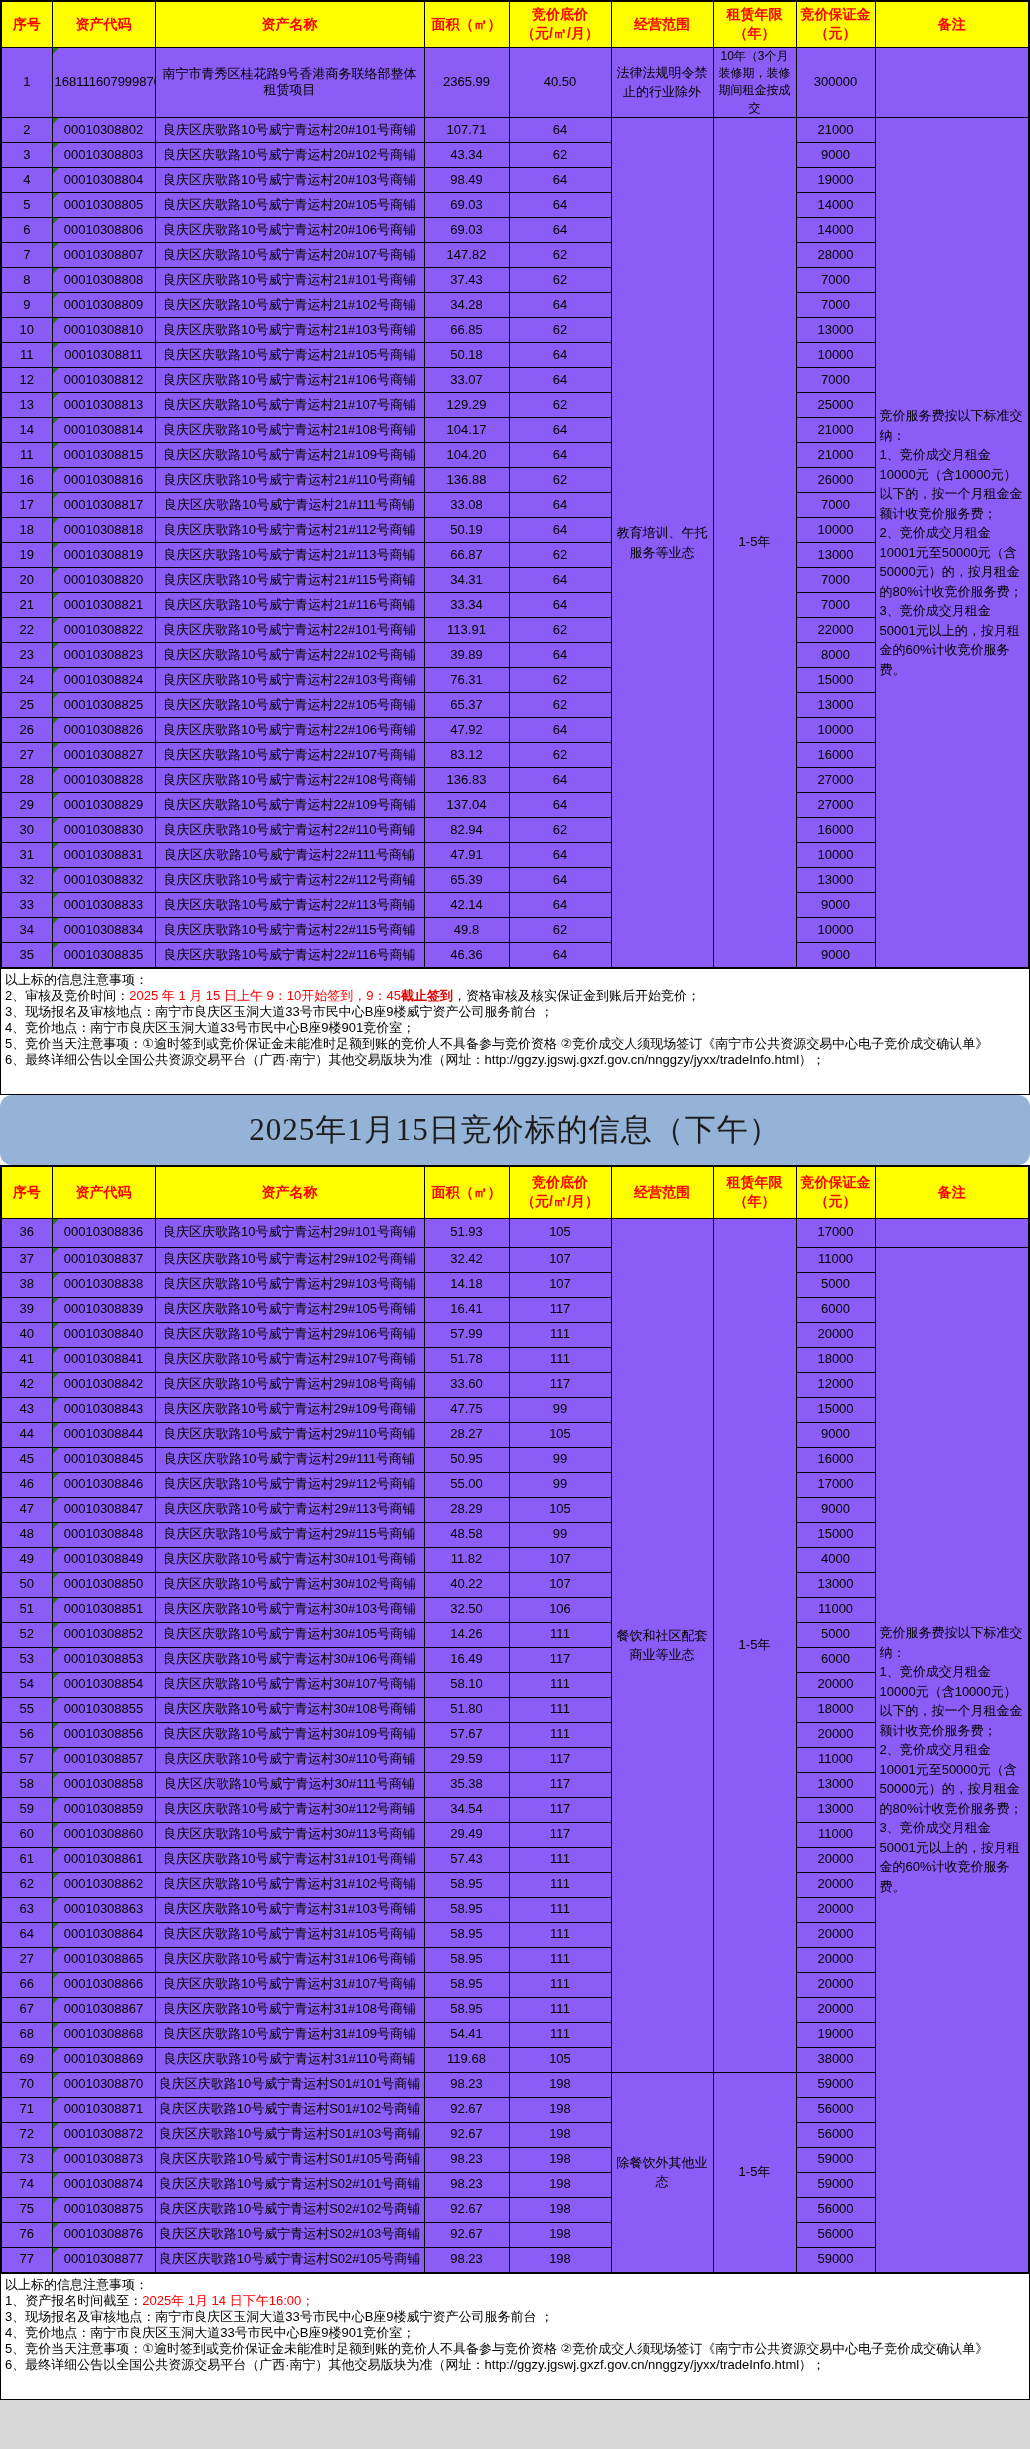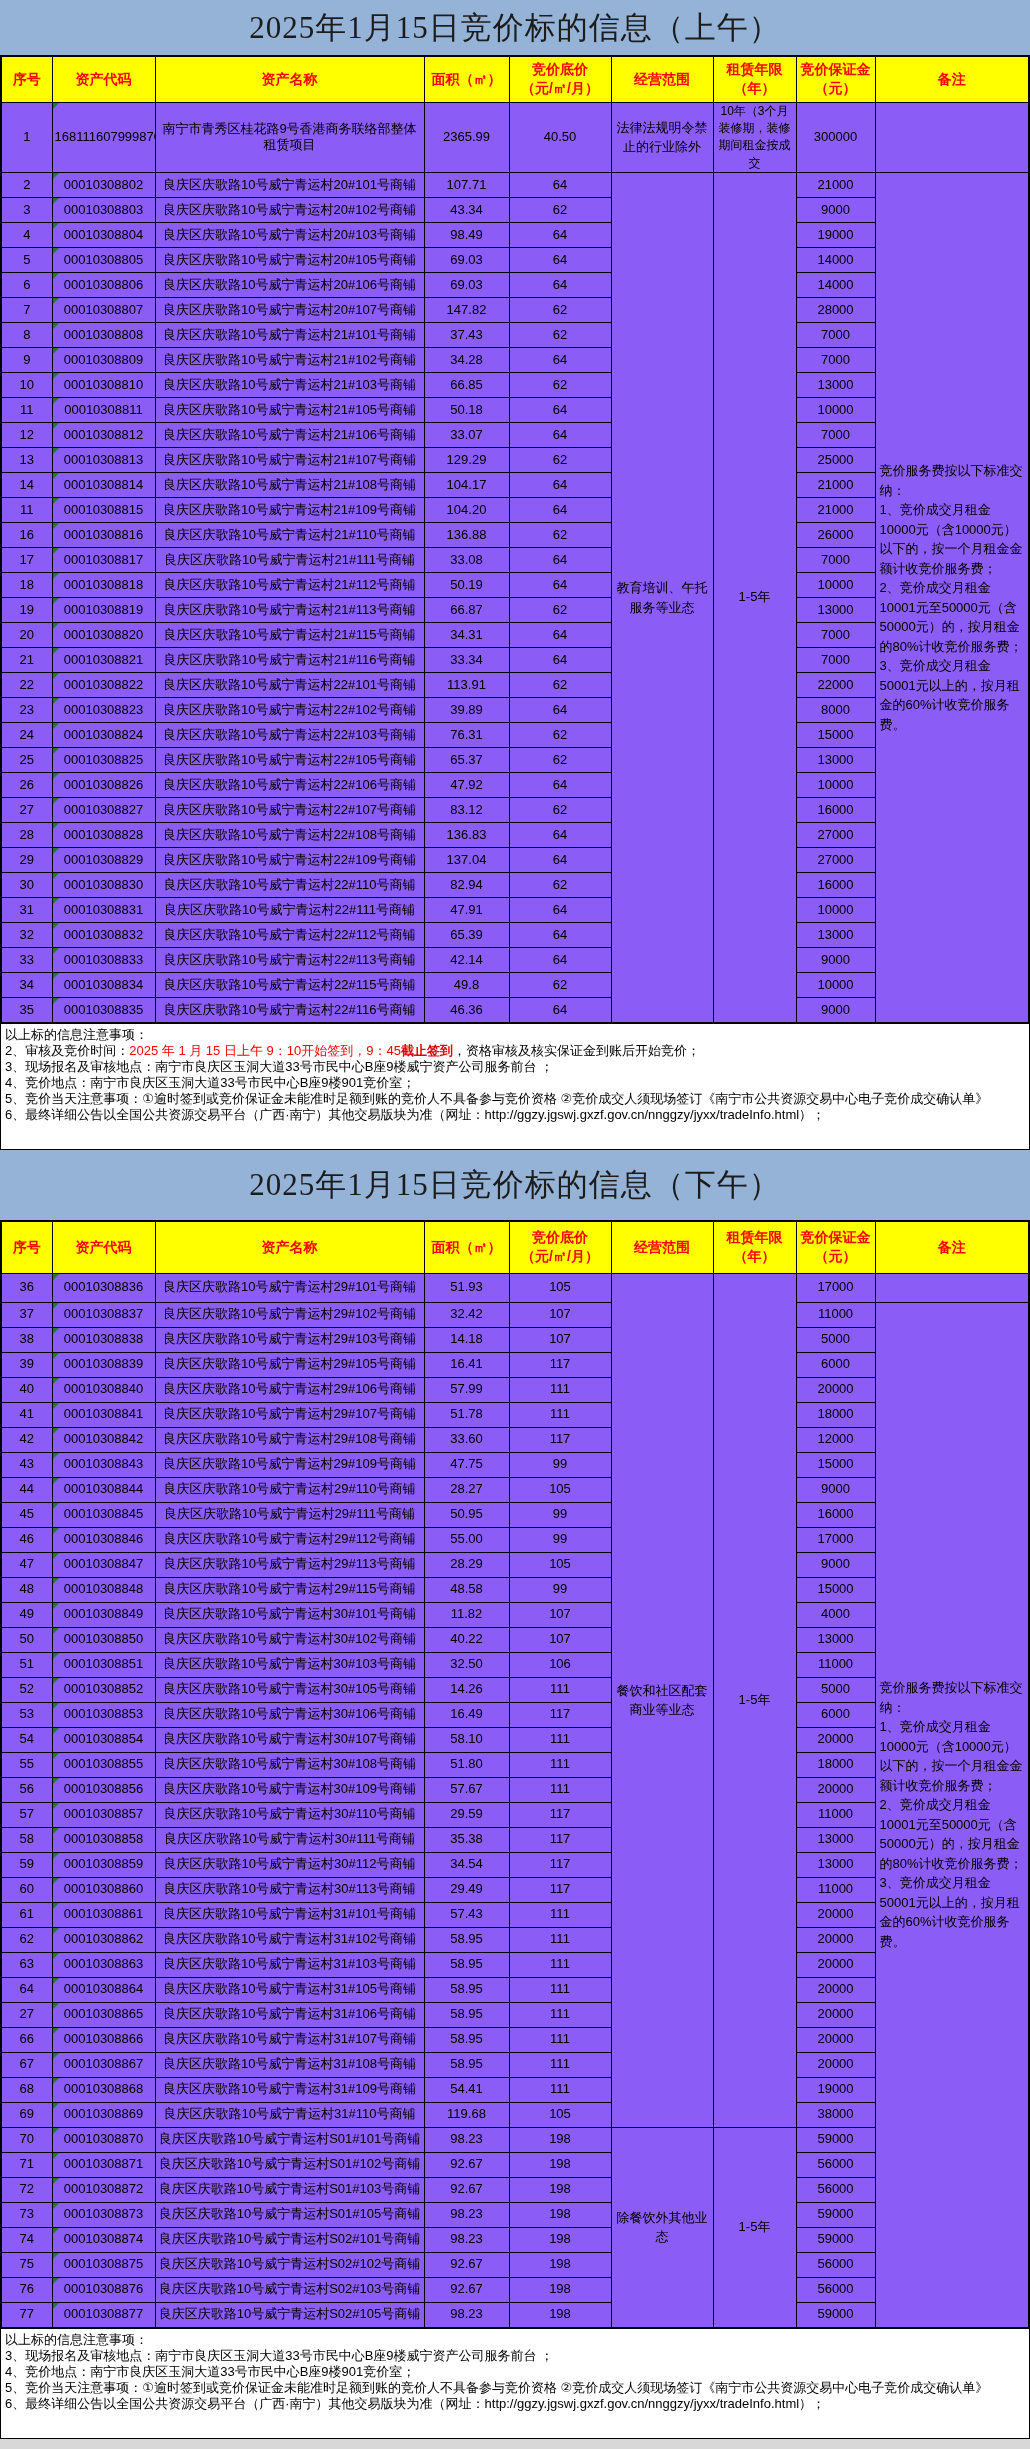--- a/index.html
+++ b/index.html
@@ -21,21 +21,20 @@
   .note-line{white-space:pre-wrap;}
   .seg-red{color:#ff0000;}
   .seg-redbold{color:#e00000;font-weight:bold;}
 </style>
 </head>
 <body>
 
 <div id="sheet">
   <div id="sections">
       <div>
-        <div class="title-bar" style="height: 55px;">2025年1月15日竞价标的信息（上午）</div>
         <table>
           <colgroup>
             <col style="width: 51px;">
             <col style="width: 103px;">
             <col style="width: 269px;">
             <col style="width: 85px;">
             <col style="width: 102px;">
             <col style="width: 102px;">
             <col style="width: 83px;">
             <col style="width: 79px;">
@@ -352,21 +351,21 @@
         <div class="notes">
           <div class="note-line"><span>以上标的信息注意事项：</span></div>
           <div class="note-line"><span>2、审核及竞价时间：</span><span class="seg-red">2025 年 1 月 15 日上午 9：10开始签到，9：45</span><span class="seg-redbold">截止签到</span><span>，资格审核及核实保证金到账后开始竞价；</span></div>
           <div class="note-line"><span>3、现场报名及审核地点：南宁市良庆区玉洞大道33号市民中心B座9楼威宁资产公司服务前台 ；</span></div>
           <div class="note-line"><span>4、竞价地点：南宁市良庆区玉洞大道33号市民中心B座9楼901竞价室；</span></div>
           <div class="note-line"><span>5、竞价当天注意事项：①逾时签到或竞价保证金未能准时足额到账的竞价人不具备参与竞价资格 ②竞价成交人须现场签订《南宁市公共资源交易中心电子竞价成交确认单》</span></div>
           <div class="note-line"><span>6、最终详细公告以全国公共资源交易平台（广西·南宁）其他交易版块为准（网址：http://ggzy.jgswj.gxzf.gov.cn/nnggzy/jyxx/tradeInfo.html）；</span></div>
         </div>
       </div>
       <div>
-        <div class="title-bar" style="height: 70px;">2025年1月15日竞价标的信息（下午）</div>
+        <div class="title-bar" style="height: 70px; border-radius: 12px;">2025年1月15日竞价标的信息（下午）</div>
         <table>
           <colgroup>
             <col style="width: 51px;">
             <col style="width: 103px;">
             <col style="width: 269px;">
             <col style="width: 85px;">
             <col style="width: 102px;">
             <col style="width: 102px;">
             <col style="width: 83px;">
             <col style="width: 79px;">
@@ -731,20 +730,21 @@
               <td class="code">00010308877<span class="tri"></span></td>
               <td class="name">良庆区庆歌路10号威宁青运村S02#105号商铺</td>
               <td class="num">98.23</td>
               <td class="num">198</td>
               <td class="num">59000</td>
             </tr>
           </tbody>
         </table>
         <div class="notes">
           <div class="note-line"><span>以上标的信息注意事项：</span></div>
+          <div class="note-line"><span>1、资产报名时间截至：</span><span class="seg-red">2025年 1月 14 日下午16:00；</span></div>
           <div class="note-line"><span>3、现场报名及审核地点：南宁市良庆区玉洞大道33号市民中心B座9楼威宁资产公司服务前台 ；</span></div>
           <div class="note-line"><span>4、竞价地点：南宁市良庆区玉洞大道33号市民中心B座9楼901竞价室；</span></div>
           <div class="note-line"><span>5、竞价当天注意事项：①逾时签到或竞价保证金未能准时足额到账的竞价人不具备参与竞价资格 ②竞价成交人须现场签订《南宁市公共资源交易中心电子竞价成交确认单》</span></div>
           <div class="note-line"><span>6、最终详细公告以全国公共资源交易平台（广西·南宁）其他交易版块为准（网址：http://ggzy.jgswj.gxzf.gov.cn/nnggzy/jyxx/tradeInfo.html）；</span></div>
         </div>
       </div>
     </div>
 
 </div>
 

